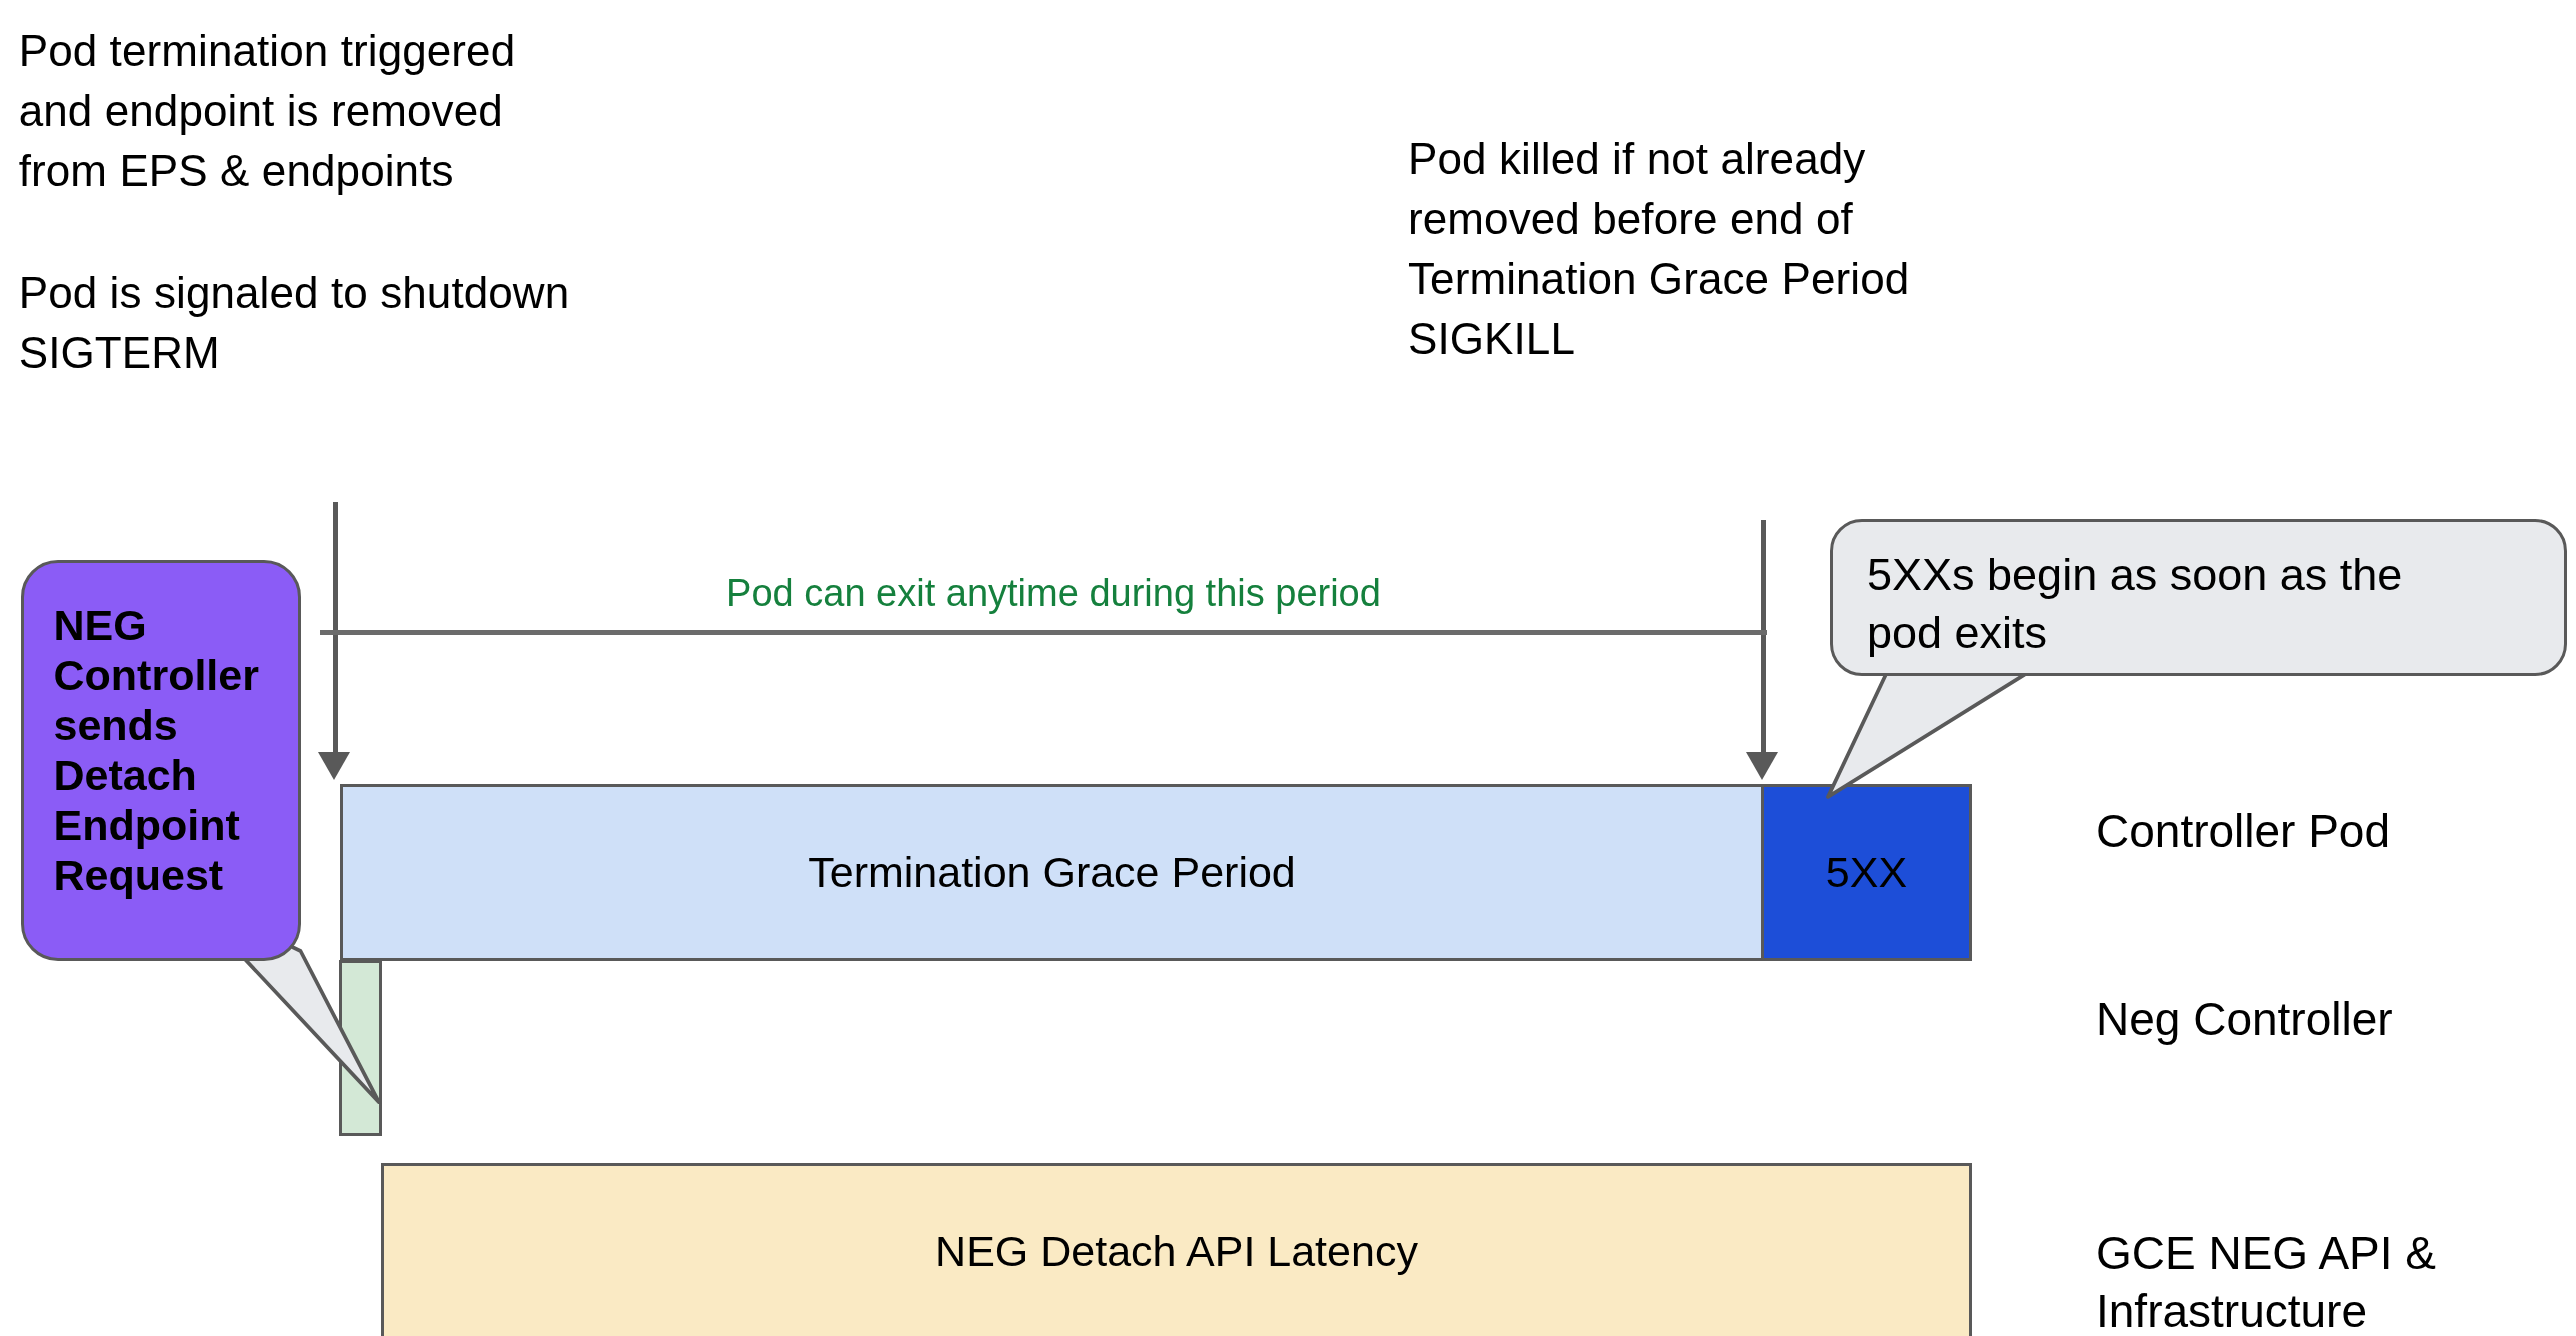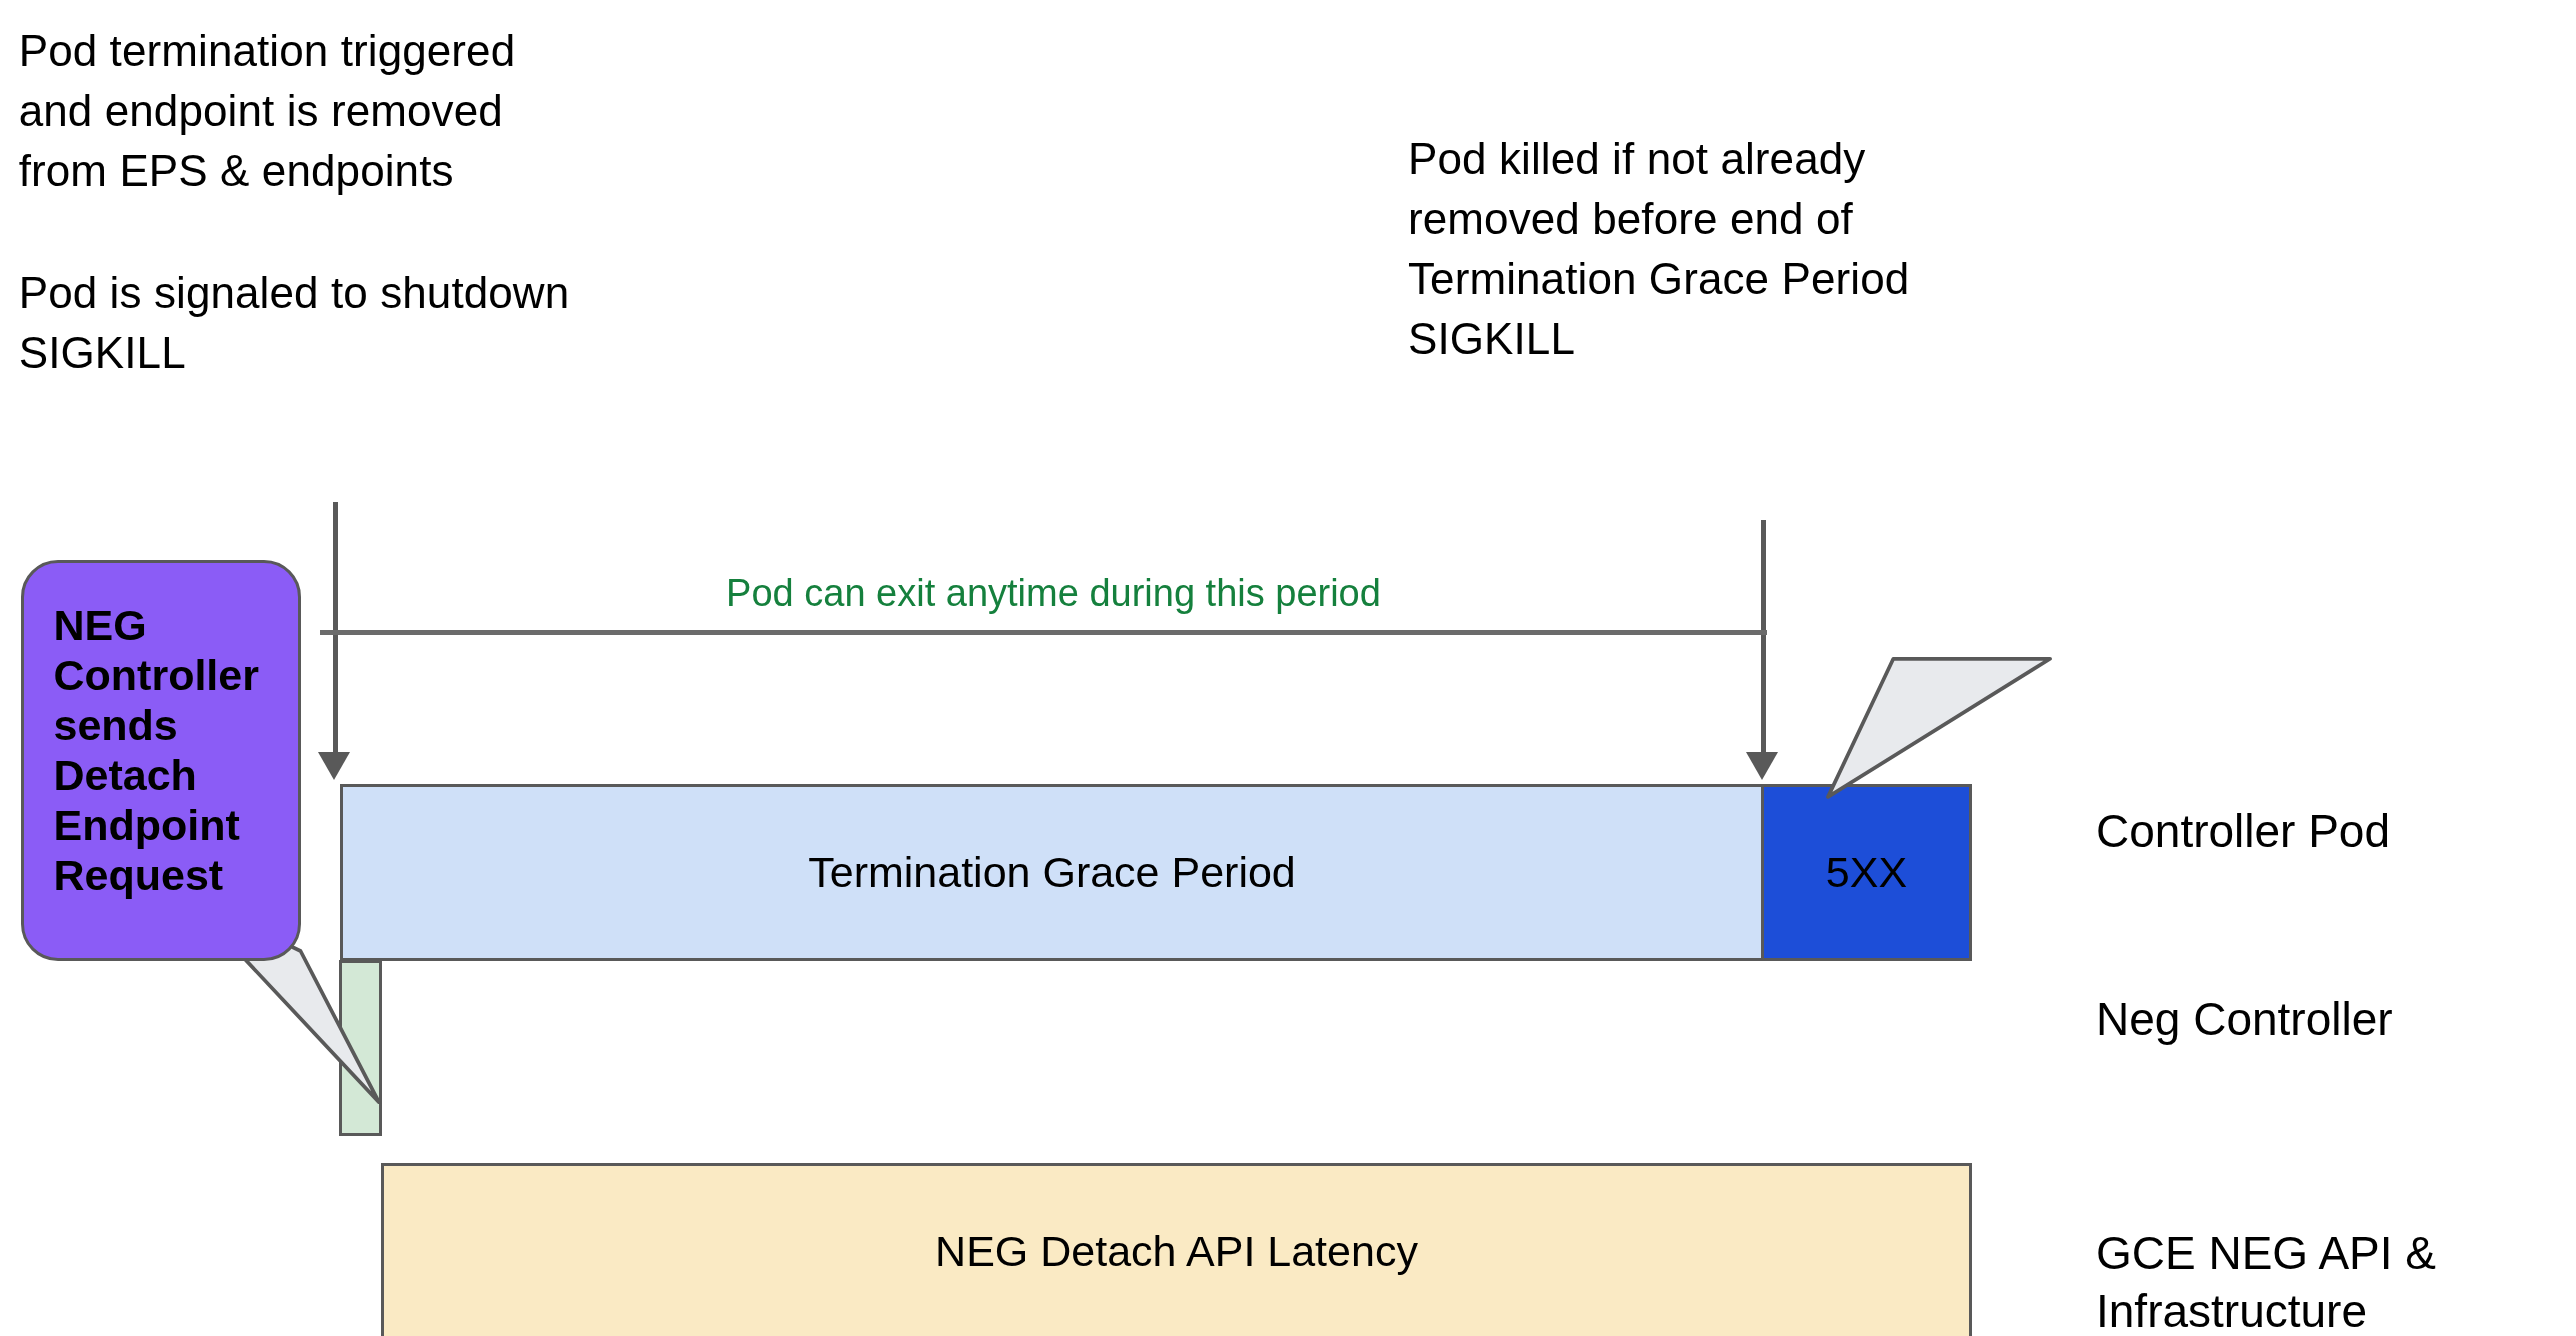--- a/index.html
+++ b/index.html
@@ -125,21 +125,21 @@
 </head>
 <body>
 
 <div id="canvas">
 
   <div class="note" id="note-termination">Pod termination triggered
 and endpoint is removed
 from EPS &amp; endpoints</div>
 
   <div class="note" id="note-sigterm">Pod is signaled to shutdown
-SIGKILL</div>
+SIGTERM</div>
 
   <div class="note" id="note-sigkill">Pod killed if not already
 removed before end of
 Termination Grace Period
 SIGKILL</div>
 
   <div class="vline" id="vline-left" style="left:333px; top:502px; height:252px;"></div>
   <div class="arrowhead" id="arrow-left" style="left:318px; top:752px;"></div>
 
   <div class="vline" id="vline-right" style="left:1761px; top:520px; height:233px;"></div>
@@ -172,15 +172,17 @@
 Controller
 sends
 Detach
 Endpoint
 Request</div>
 
   <svg class="tail-svg" id="tail-right" width="280" height="215" style="left:1828px; top:653px;" viewBox="0 0 300 230">
     <polygon points="70,6 238,6 0,154" fill="#e8eaed" stroke="#595959" stroke-width="4" stroke-linejoin="round"></polygon>
   </svg>
 
+  <div class="callout-body" id="callout-right-body" style="background: rgb(232, 234, 237); border-color: rgb(89, 89, 89);">5XXs begin as soon as the
+pod exits</div>
 
 </div>
 
 
 </body></html>

